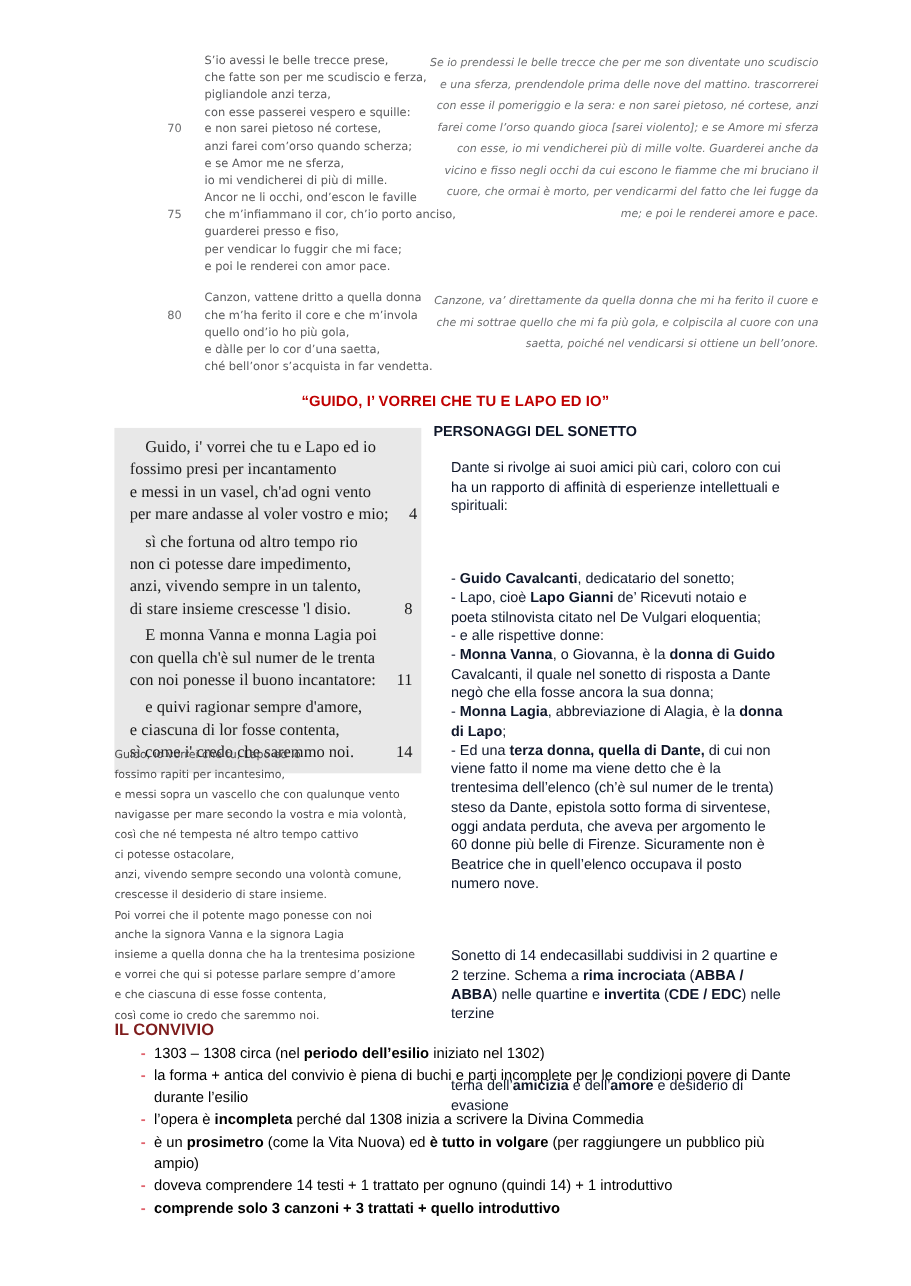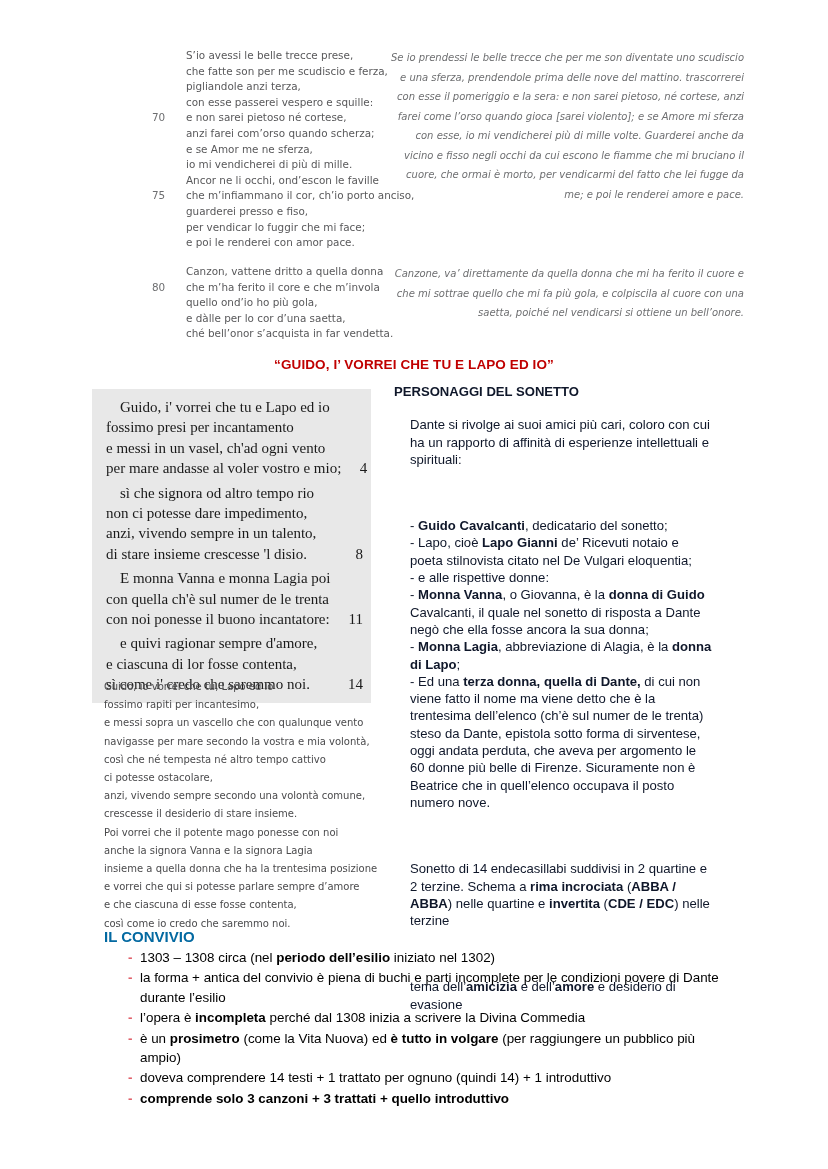--- a/index.html
+++ b/index.html
@@ -72,30 +72,30 @@
     width: 828px;
     text-align: center;
     color: #c00000;
     font-weight: bold;
     font-size: 13.5px;
     letter-spacing: 0.1px;
     font-family: "Liberation Sans", sans-serif;
   }
   .section-title {
     position: absolute;
-    color: #0369a1;
+    color: #7f1d1d;
     font-weight: bold;
     font-size: 15px;
     font-family: "Liberation Sans", sans-serif;
   }
 
   
   .sonnet-box {
     position: absolute;
-    left: 92px;
+    left: 104px;
     top: 389px;
     width: 279px;
     background: #e8e8e8;
     padding: 8px 0 8px 0;
     box-sizing: border-box;
   }
   .sonnet-stanza { margin-bottom: 4px; }
   .sonnet-stanza:last-child { margin-bottom: 0; }
   .sonnet-line {
     display: flex;
@@ -296,21 +296,21 @@
             <span class="t">e messi in un vasel, ch'ad ogni vento</span>
             <span class="n"></span>
           </div>
           <div class="sonnet-line">
             <span class="t">per mare andasse al voler vostro e mio;</span>
             <span class="n">4</span>
           </div>
         </div>
         <div class="sonnet-stanza">
           <div class="sonnet-line indent">
-            <span class="t">sì che signora od altro tempo rio</span>
+            <span class="t">sì che fortuna od altro tempo rio</span>
             <span class="n"></span>
           </div>
           <div class="sonnet-line">
             <span class="t">non ci potesse dare impedimento,</span>
             <span class="n"></span>
           </div>
           <div class="sonnet-line">
             <span class="t">anzi, vivendo sempre in un talento,</span>
             <span class="n"></span>
           </div>

